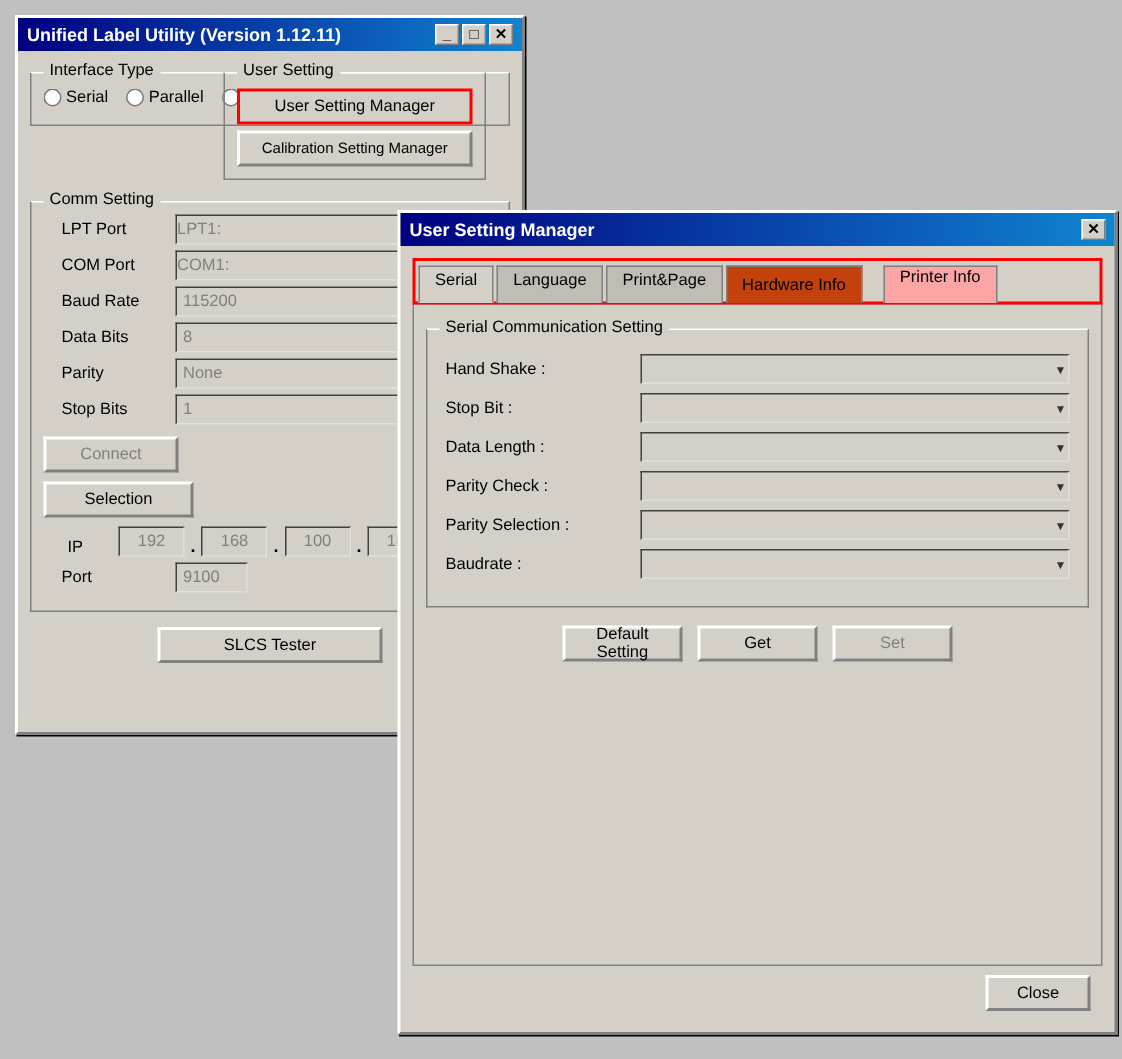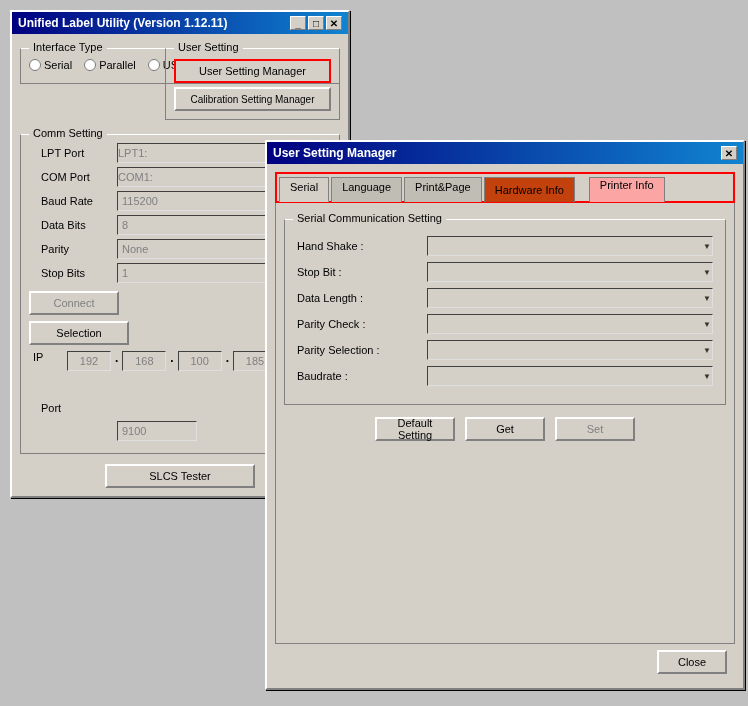--- a/index.html
+++ b/index.html
@@ -145,23 +145,23 @@
     
     .connect-row {
       display: flex;
       gap: 6px;
       margin: 6px 0;
     }
 
     
     .ip-row {
       display: flex;
-      align-items: flex-start;
+      align-items: flex-end;
       gap: 4px;
-      margin: 4px 4px;
+      margin: 4px 16px;
     }
 
     .ip-label {
       width: 30px;
       font-size: 11px;
     }
 
     .ip-part {
       width: 44px;
       height: 20px;
@@ -365,21 +365,21 @@
             <span>USB</span>
         </label>
         <label class="radio-item">
           <input type="radio" name="iface" checked="" style=""> 
             <span>Ethernet</span>
         </label>
       </div>
     </div>
 
     <div style="position:relative; margin-bottom: 8px;">
-      <div class="group-box" style="position:absolute; right:0; top:-50px; width:175px; padding-top:10px;">
+      <div class="group-box" style="position:absolute; right:16px; top:-50px; width:175px; padding-top:10px;">
         <span class="group-label">User Setting</span>
         <div style="display:flex; flex-direction:column; gap:4px;">
           <button class="btn btn-highlighted" style="width:100%; font-size:11px;">User Setting Manager</button>
           <button class="btn" style="width:100%; font-size:10px;">Calibration Setting Manager</button>
         </div>
       </div>
     </div>
 
     <div class="group-box" style="margin-top: 50px;">
       <span class="group-label">Comm Setting</span>
@@ -433,21 +433,21 @@
         <span class="ip-dot">.</span>
         <input type="text" class="ip-part sunken" value="168" style="">
         <span class="ip-dot">.</span>
         <input type="text" class="ip-part sunken" value="100" style="">
         <span class="ip-dot">.</span>
         <input type="text" class="ip-part sunken" value="185" style="">
       </div>
 
       <div class="form-row">
         <span class="form-label">Port</span>
-        <div class="inset-field sunken" style="width:80px;margin-top:46px;">9100</div>
+        <div class="inset-field sunken" style="width:48px;">9100</div>
       </div>
     </div>
 
     <div class="slcs-row">
       <button class="btn slcs-btn">SLCS Tester</button>
     </div>
 
   </div>
 </div>
 

